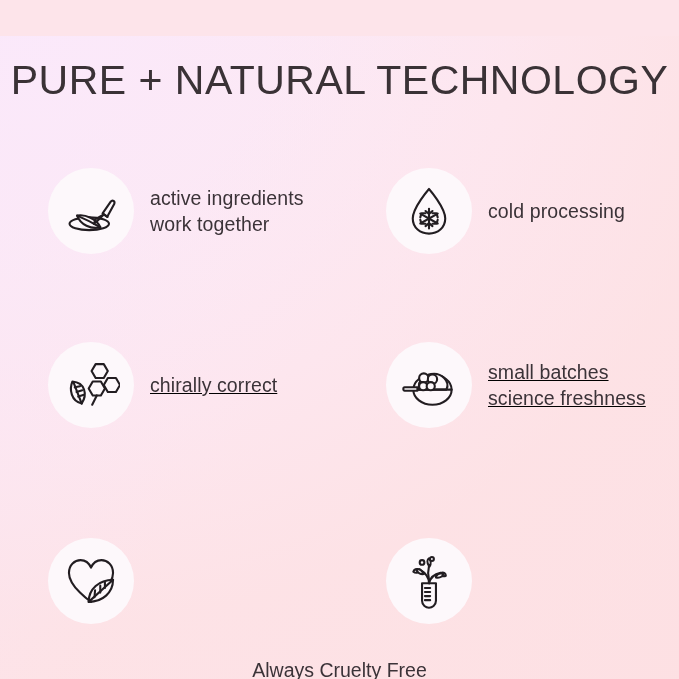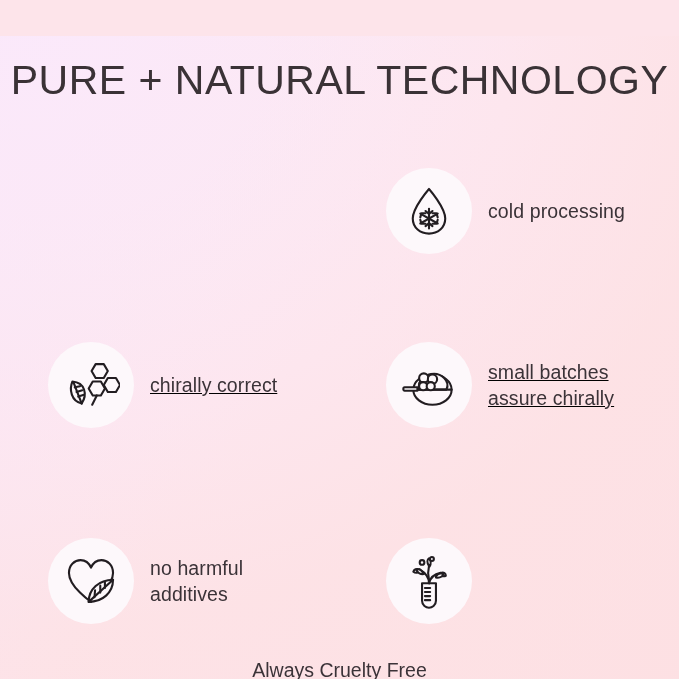--- a/index.html
+++ b/index.html
@@ -117,20 +117,36 @@
 </style>
 </head>
 <body>
 
 <div class="poster">
 
   <div class="title">PURE + NATURAL TECHNOLOGY</div>
 
   <div class="grid">
 
+    <div class="feature col-left row-1">
+      <div class="badge">
+        <svg viewBox="0 0 100 100" aria-hidden="true">
+          <ellipse class="solid" cx="47" cy="72" rx="34" ry="11"></ellipse>
+          <path class="solid" d="M26 58 C 40 55, 60 64, 66 78 C 50 82, 32 74, 26 58 Z"></path>
+          <path d="M26 58 C 38 63, 52 70, 66 78"></path>
+          <path class="solid" d="M72 56 L60 68 L55 72 L58 64 Z"></path>
+          <path class="solid" d="M70 54 L84 34 C 87 30, 92 33, 90 38 L78 60 Z"></path>
+          <line x1="70.5" y1="54.5" x2="78.5" y2="60"></line>
+        </svg>
+      </div>
+      <div class="label">
+        <span class="ln">active ingredients</span>
+        <span class="ln">work together</span>
+      </div>
+    </div>
 
     <div class="feature col-right row-1">
       <div class="badge">
         <svg viewBox="0 0 100 100" aria-hidden="true">
           <path class="solid" d="M50 12 C 50 12, 78 44, 78 63 C 78 79, 65 89, 50 89 C 35 89, 22 79, 22 63 C 22 44, 50 12, 50 12 Z"></path>
           <line x1="50" y1="46" x2="50" y2="80"></line>
           <line x1="35" y1="54.5" x2="65" y2="71.5"></line>
           <line x1="65" y1="54.5" x2="35" y2="71.5"></line>
           <path d="M44 50 L50 55 L56 50"></path>
           <path d="M44 76 L50 71 L56 76"></path>
@@ -172,38 +188,34 @@
           <line x1="23" y1="58" x2="89" y2="58"></line>
           <path class="solid" d="M8 54 L30 54 L30 60 L8 60 C 5 60, 5 54, 8 54 Z"></path>
           <circle class="solid" cx="41" cy="38" r="8"></circle>
           <circle class="solid" cx="56" cy="40" r="8"></circle>
           <circle class="solid" cx="40" cy="52" r="7"></circle>
           <circle class="solid" cx="53" cy="52" r="7"></circle>
         </svg>
       </div>
       <div class="label">
         <span class="ln">small batches</span>
-        <span class="ln">assure chirally</span>
+        <span class="ln">science freshness</span>
       </div>
     </div>
 
     <div class="feature col-left row-3">
       <div class="badge">
         <svg viewBox="0 0 100 100" aria-hidden="true">
           <path class="solid" d="M50 86 C 50 86, 12 60, 12 36 C 12 22, 22 14, 32 14 C 41 14, 47 20, 50 27 C 53 20, 59 14, 68 14 C 78 14, 88 22, 88 36 C 88 60, 50 86, 50 86 Z"></path>
           <path class="solid" d="M46 86 C 46 64, 64 48, 88 48 C 88 70, 70 86, 46 86 Z"></path>
           <path d="M46 86 L88 48"></path>
           <path d="M56 78 L57 66"></path>
           <path d="M66 70 L66 58"></path>
           <path d="M74 62 L74 52"></path>
         </svg>
-      </div>
-      <div class="label">
-        <span class="ln">no harmful</span>
-        <span class="ln">additives</span>
       </div>
     </div>
 
     <div class="feature col-right row-3">
       <div class="badge">
         <svg viewBox="0 0 100 100" aria-hidden="true">
           <path class="solid" d="M38 54 L62 54 L62 84 C 62 92, 55 96, 50 96 C 45 96, 38 92, 38 84 Z"></path>
           <line x1="43" y1="62" x2="52" y2="62"></line>
           <line x1="43" y1="69" x2="52" y2="69"></line>
           <line x1="43" y1="76" x2="52" y2="76"></line>

